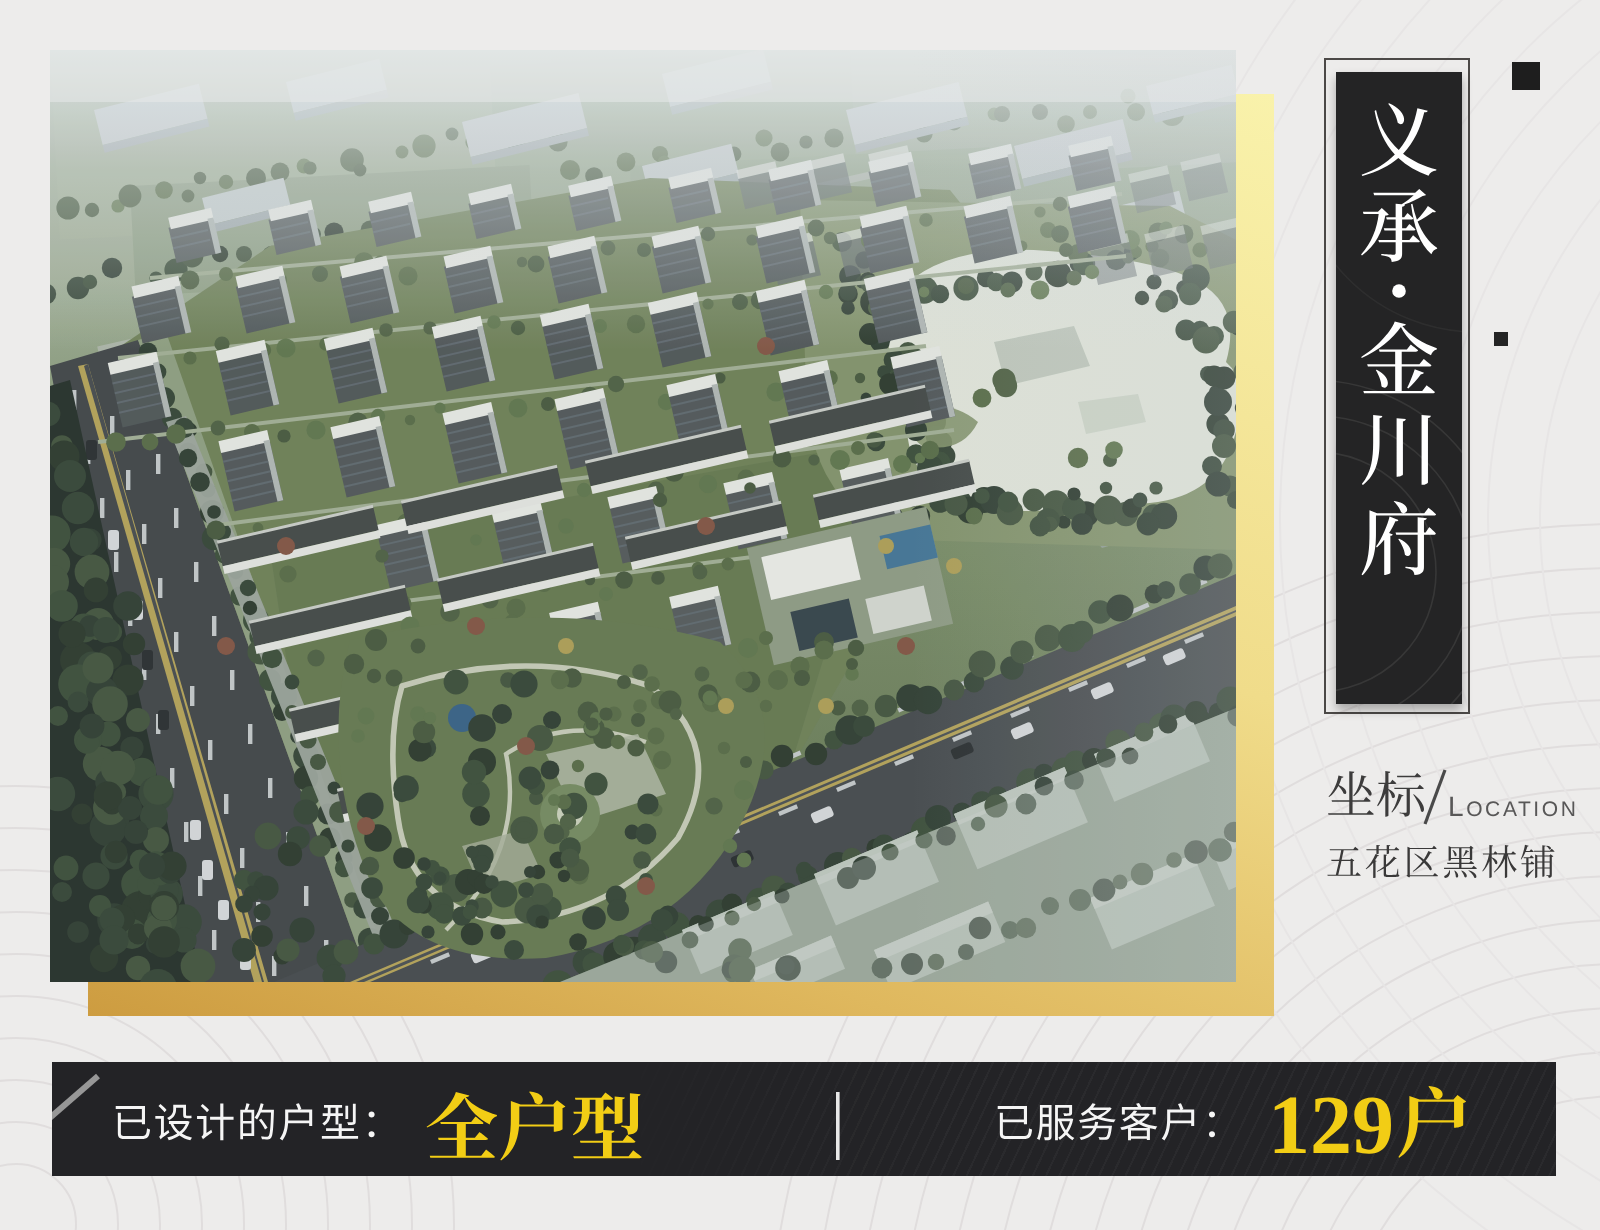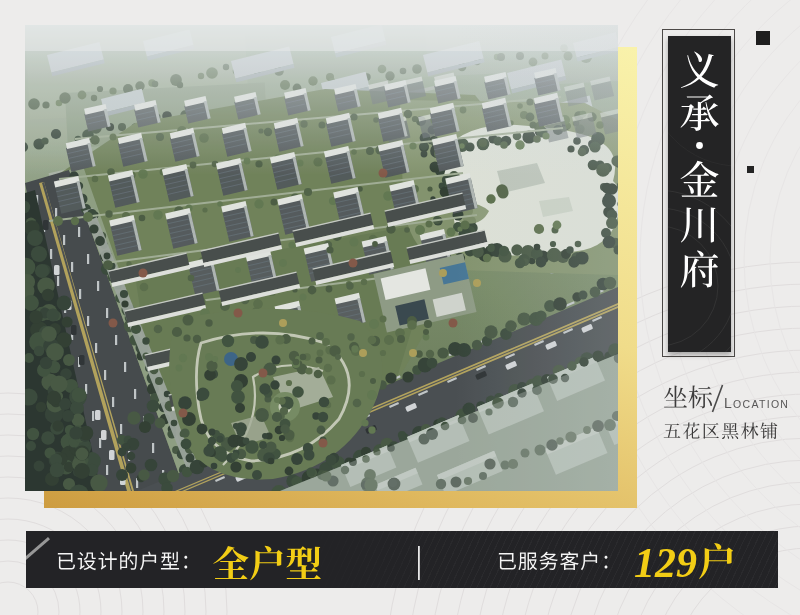--- a/index.html
+++ b/index.html
@@ -1584,21 +1584,21 @@
     <line x1="722.5" y1="385" x2="712.5" y2="412" stroke="#4a4a4a" stroke-width="1.6"></line>
     <text x="724" y="408" font-family="Liberation Sans, sans-serif" font-size="14" letter-spacing="1.3" fill="#585757">L<tspan font-size="10.5">OCATION</tspan></text>
     <path transform="translate(663.0 437.6) scale(0.01800)" fill="#3a3939" d="M145 -426 154 -397H362C332 -259 300 -118 273 -15H38L47 15H936C951 15 961 10 964 -1C928 -35 869 -82 869 -82L818 -15H745V-385C766 -389 781 -397 788 -405L708 -467L670 -426H435C456 -523 476 -618 491 -695H876C891 -695 900 -699 902 -710C868 -743 810 -788 810 -788L758 -723H101L110 -695H422C408 -618 389 -524 368 -426ZM341 -15C367 -117 399 -258 429 -397H680V-15Z"></path>
     <path transform="translate(682.4 437.6) scale(0.01800)" fill="#3a3939" d="M43 -720 49 -691H322V-585H332C358 -585 386 -595 386 -603V-691H608V-588H619C650 -589 673 -601 673 -608V-691H930C944 -691 955 -696 957 -707C925 -737 870 -781 870 -781L822 -720H673V-803C698 -806 707 -816 709 -830L608 -839V-720H386V-803C412 -806 420 -816 422 -830L322 -839V-720ZM808 -521C743 -435 667 -356 589 -288V-541C612 -544 621 -554 622 -567L525 -578V-236C460 -185 395 -143 335 -110L344 -95C403 -119 464 -149 525 -185V-23C525 35 546 52 632 52H751C923 52 959 42 959 11C959 -2 953 -10 929 -18L926 -176H913C901 -107 888 -42 880 -24C875 -14 870 -10 858 -10C841 -8 804 -7 752 -7H642C597 -7 589 -15 589 -37V-226C681 -288 770 -365 848 -453C869 -445 880 -447 888 -456ZM298 -588C231 -422 124 -268 25 -178L37 -166C106 -211 173 -272 233 -346V78H246C270 78 298 65 299 61V-378C316 -381 325 -387 329 -396L284 -414C309 -450 333 -489 354 -530C376 -527 388 -535 394 -546Z"></path>
     <path transform="translate(701.8 437.6) scale(0.01800)" fill="#3a3939" d="M839 -816 795 -759H185L107 -793V-5C96 1 85 9 79 16L155 66L181 28H930C944 28 953 23 956 12C922 -20 867 -64 867 -64L818 -1H173V-730H895C908 -730 917 -735 920 -746C890 -776 839 -816 839 -816ZM788 -622 689 -670C654 -588 611 -510 562 -438C497 -489 415 -544 312 -603L298 -592C366 -536 449 -463 526 -386C442 -272 346 -176 254 -110L265 -96C373 -156 477 -239 568 -344C636 -274 695 -203 728 -146C803 -102 829 -212 612 -398C661 -461 706 -531 745 -608C769 -604 783 -611 788 -622Z"></path>
     <path transform="translate(721.2 437.6) scale(0.01800)" fill="#3a3939" d="M292 -698 279 -693C306 -652 337 -588 340 -537C393 -488 454 -606 292 -698ZM648 -702C636 -659 606 -576 581 -523L593 -517C635 -560 681 -615 704 -648C725 -645 736 -655 739 -663ZM193 -138C184 -68 127 -14 80 6C58 17 43 37 51 59C63 83 100 83 128 67C173 42 229 -26 209 -137ZM732 -137 721 -128C785 -81 865 4 888 71C967 117 1005 -55 732 -137ZM345 -131 332 -126C352 -78 374 -5 374 52C431 111 502 -14 345 -131ZM536 -131 524 -125C560 -79 605 -5 615 53C683 107 742 -38 536 -131ZM41 -204 50 -174H933C947 -174 957 -179 960 -190C925 -222 870 -265 870 -265L821 -204H529V-313H855C869 -313 878 -318 881 -329C847 -360 793 -403 793 -403L745 -343H529V-450H762V-415H772C794 -415 827 -429 828 -434V-740C845 -743 860 -751 866 -758L788 -818L753 -779H243L172 -812V-399H183C210 -399 237 -414 237 -420V-450H465V-343H130L139 -313H465V-204ZM762 -480H529V-750H762ZM237 -480V-750H465V-480Z"></path>
     <path transform="translate(740.6 437.6) scale(0.01800)" fill="#3a3939" d="M658 -836V-607H466L474 -578H629C580 -395 488 -216 354 -89L367 -75C500 -176 596 -305 658 -454V76H671C694 76 722 60 722 50V-552C758 -370 829 -189 930 -83C936 -116 952 -142 983 -157L985 -167C874 -252 781 -414 741 -578H942C956 -578 965 -583 967 -594C936 -625 883 -667 883 -667L836 -607H722V-797C748 -801 756 -812 759 -826ZM227 -837V-606H43L51 -577H217C184 -411 122 -243 31 -117L45 -104C123 -187 183 -283 227 -390V76H241C265 76 292 61 292 52V-476C332 -432 377 -368 390 -318C459 -267 514 -408 292 -497V-577H442C456 -577 466 -582 468 -593C437 -623 387 -664 387 -664L342 -606H292V-799C317 -803 325 -812 328 -827Z"></path>
     <path transform="translate(760.0 437.6) scale(0.01800)" fill="#3a3939" d="M736 -817 726 -807C761 -789 799 -753 811 -720C871 -687 908 -806 736 -817ZM824 -516V-383H680V-516ZM877 -735 832 -678H680V-794C706 -798 714 -807 717 -821L620 -832V-678H386L394 -649H620V-546H485L420 -577V76H431C458 76 480 60 480 53V-188H620V43H632C655 43 680 29 680 19V-188H824V-17C824 -4 821 1 806 1C792 1 729 -5 729 -5V10C759 15 776 23 786 33C796 42 799 60 800 79C876 71 884 40 884 -10V-505C904 -508 921 -516 927 -524L846 -585L814 -546H680V-649H934C948 -649 956 -654 959 -665C928 -695 877 -735 877 -735ZM620 -516V-383H480V-516ZM480 -217V-353H620V-217ZM824 -217H680V-353H824ZM206 -794C230 -796 239 -804 240 -815L137 -843C121 -731 72 -545 23 -444L37 -436C80 -491 120 -566 152 -641H357C371 -641 380 -646 382 -657C353 -686 308 -720 308 -720L267 -670H164C181 -714 195 -756 206 -794ZM310 -553 269 -502H98L106 -472H175V-335H39L47 -306H175V-44C175 -27 170 -20 144 0L197 68C205 63 214 51 217 35C288 -40 351 -116 383 -153L374 -165L236 -60V-306H374C388 -306 397 -311 400 -322C372 -350 325 -388 325 -388L284 -335H236V-472H358C372 -472 381 -477 383 -488C355 -517 310 -553 310 -553Z"></path>
   </svg>
 
-<div class="abs" style="left:26px;top:531px;width:752px;height:57px;background:#232326;overflow:hidden;font-style:italic;">
+<div class="abs" style="left:26px;top:531px;width:752px;height:57px;background:#232326;overflow:hidden;">
   <div class="abs" style="left:0;top:0;width:100%;height:100%;
     background:repeating-linear-gradient(115deg,rgba(255,255,255,0.035) 0 1px,transparent 1px 6px);
     -webkit-mask-image:linear-gradient(90deg,transparent 0 35%,#000 60%);mask-image:linear-gradient(90deg,transparent 0 35%,#000 60%);"></div>
 
   <div class="abs" style="left:-5px;top:16px;width:32px;height:3.2px;background:#979797;transform:rotate(-41deg);"></div>
   <svg width="752" height="57" viewBox="0 0 752 57" style="position:absolute;left:0;top:0;">
       <path transform="translate(30.0 37.5) scale(0.02000)" fill="#f5f5f5" d="M93 -778V-703H747V-440H222V-605H146V-102C146 22 197 52 359 52C397 52 695 52 735 52C900 52 933 -3 952 -187C930 -191 896 -204 876 -218C862 -57 845 -22 736 -22C668 -22 408 -22 355 -22C245 -22 222 -37 222 -101V-366H747V-316H825V-778Z"></path>
       <path transform="translate(50.8 37.5) scale(0.02000)" fill="#f5f5f5" d="M122 -776C175 -729 242 -662 273 -619L324 -672C292 -713 225 -778 171 -822ZM43 -526V-454H184V-95C184 -49 153 -16 134 -4C148 11 168 42 175 60C190 40 217 20 395 -112C386 -127 374 -155 368 -175L257 -94V-526ZM491 -804V-693C491 -619 469 -536 337 -476C351 -464 377 -435 386 -420C530 -489 562 -597 562 -691V-734H739V-573C739 -497 753 -469 823 -469C834 -469 883 -469 898 -469C918 -469 939 -470 951 -474C948 -491 946 -520 944 -539C932 -536 911 -534 897 -534C884 -534 839 -534 828 -534C812 -534 810 -543 810 -572V-804ZM805 -328C769 -248 715 -182 649 -129C582 -184 529 -251 493 -328ZM384 -398V-328H436L422 -323C462 -231 519 -151 590 -86C515 -38 429 -5 341 15C355 31 371 61 377 80C474 54 566 16 647 -39C723 17 814 58 917 83C926 62 947 32 963 16C867 -4 781 -39 708 -86C793 -160 861 -256 901 -381L855 -401L842 -398Z"></path>
       <path transform="translate(71.6 37.5) scale(0.02000)" fill="#f5f5f5" d="M137 -775C193 -728 263 -660 295 -617L346 -673C312 -714 241 -778 186 -823ZM46 -526V-452H205V-93C205 -50 174 -20 155 -8C169 7 189 41 196 61C212 40 240 18 429 -116C421 -130 409 -162 404 -182L281 -98V-526ZM626 -837V-508H372V-431H626V80H705V-431H959V-508H705V-837Z"></path>
       <path transform="translate(92.4 37.5) scale(0.02000)" fill="#f5f5f5" d="M552 -423C607 -350 675 -250 705 -189L769 -229C736 -288 667 -385 610 -456ZM240 -842C232 -794 215 -728 199 -679H87V54H156V-25H435V-679H268C285 -722 304 -778 321 -828ZM156 -612H366V-401H156ZM156 -93V-335H366V-93ZM598 -844C566 -706 512 -568 443 -479C461 -469 492 -448 506 -436C540 -484 572 -545 600 -613H856C844 -212 828 -58 796 -24C784 -10 773 -7 753 -7C730 -7 670 -8 604 -13C618 6 627 38 629 59C685 62 744 64 778 61C814 57 836 49 859 19C899 -30 913 -185 928 -644C929 -654 929 -682 929 -682H627C643 -729 658 -779 670 -828Z"></path>

